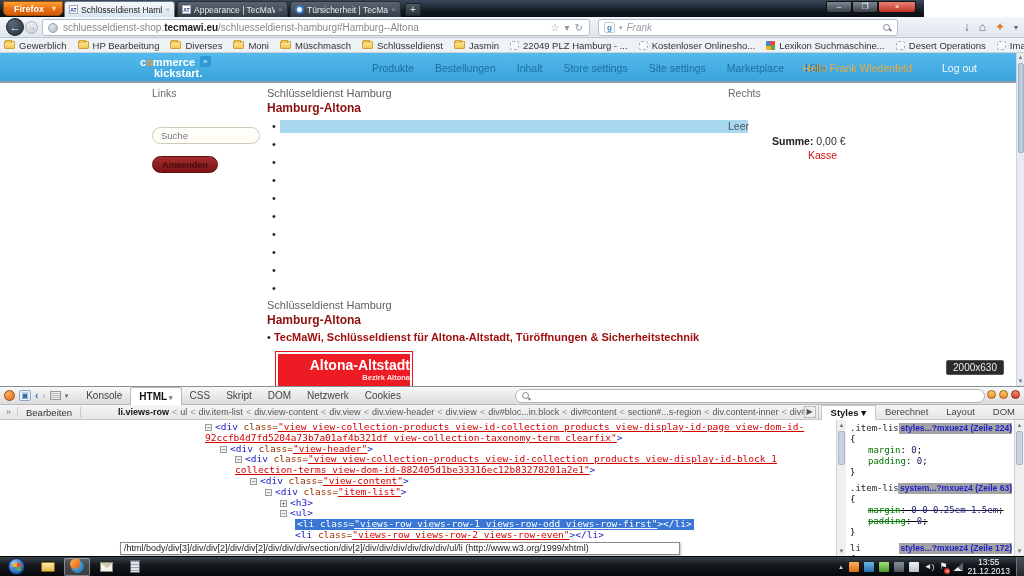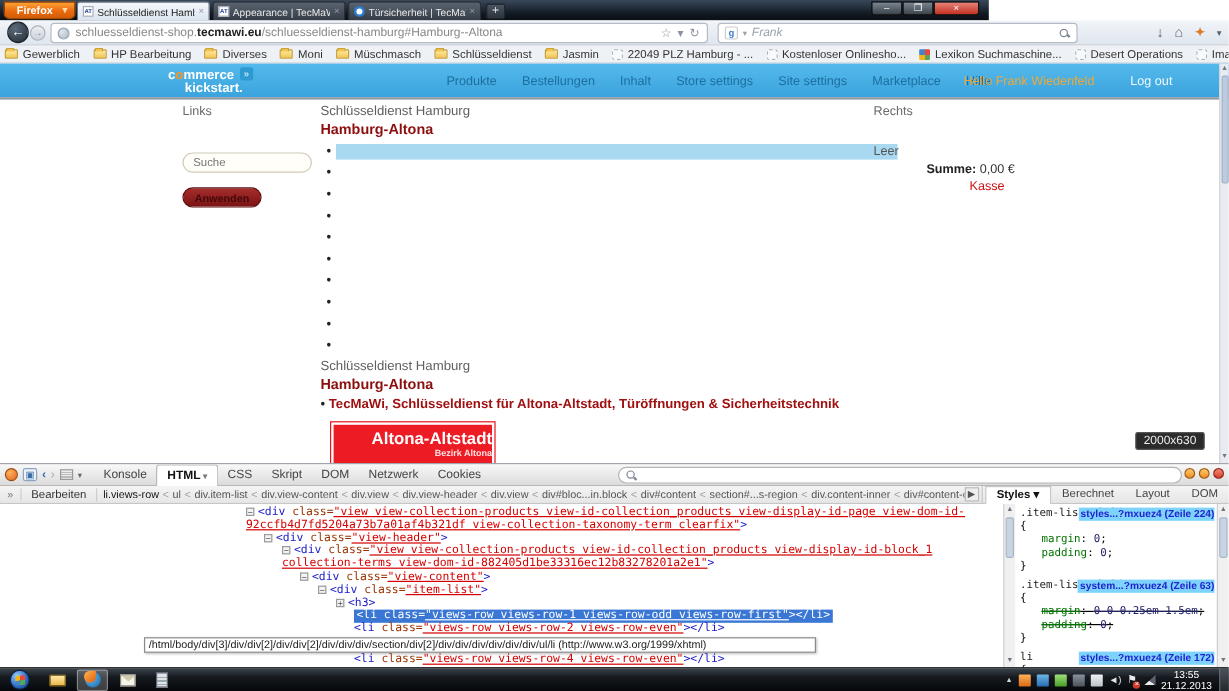--- a/index.html
+++ b/index.html
@@ -1,20 +1,20 @@
 <!DOCTYPE html>
 <html><head>
 <meta charset="utf-8">
 <style>
   * { margin:0; padding:0; box-sizing:border-box; }
   html,body { width:1024px; height:576px; overflow:hidden; font-family:"Liberation Sans",sans-serif; background:#fff; }
   #stage { position:relative; width:1024px; height:576px; }
 
   
-  #titlebar { position:absolute; left:0; top:0; width:824px; height:17px;
+  #titlebar { position:absolute; left:0; top:0; width:924px; height:17px;
     background:linear-gradient(#39485a,#101820 70%,#0a0f14); }
   #ff-btn { position:absolute; left:3px; top:1px; height:15px; padding:0 18px 0 10px;
     background:linear-gradient(#ffa335,#e96b10 55%,#d35c07); border:1px solid #9c4a05; border-radius:0 0 5px 5px;
     color:#fff; font-size:9px; font-weight:bold; line-height:14px; }
   #ff-btn .caret { position:absolute; right:6px; top:0; font-size:8px; color:#ffd9a8; }
   #tabstrip { position:absolute; left:64px; top:0; height:17px; display:flex; align-items:flex-end; }
   .tab { height:16px; width:111px; display:flex; align-items:center; gap:3px; padding:0 4px;
     border:1px solid #2a2f36; border-bottom:none; border-radius:3px 3px 0 0;
     background:linear-gradient(#5a6470,#333c46); color:#e8e8e8; font-size:8.5px; margin-right:2px; overflow:hidden; }
   .tab.active { background:linear-gradient(#f5f8fb,#d9e4f0); color:#222; border-color:#6b7787; }
@@ -137,21 +137,21 @@
   #fb-winbtns { position:absolute; right:4px; top:3px; display:flex; gap:3px; }
   .fb-winbtn { width:9px; height:9px; border-radius:50%; border:1px solid #a35b10; background:linear-gradient(#ffc96e,#ef9021); }
   .fb-winbtn.close { border-color:#8f1d12; background:linear-gradient(#f28a75,#d9402a); }
 
   #fb-crumbbar { height:15px; background:linear-gradient(#f4f4f4,#e6e6e6); border-bottom:1px solid #c6c6c6;
     display:flex; align-items:center; font-size:9px; color:#555; }
   #fb-crumb-opts { width:18px; text-align:center; color:#777; border-right:1px solid #ccc; }
   #fb-edit { padding:0 8px; border-right:1px solid #ccc; color:#333; font-size:9.5px; }
   #fb-crumbs { flex:1; display:flex; align-items:center; padding-left:5px; white-space:nowrap; overflow:hidden; }
   .crumb { color:#555; }
-  .crumb.first { font-weight:normal; color:#111; }
+  .crumb.first { font-weight:bold; color:#111;margin-left:32px; }
   .crumb-sep { color:#9a9a9a; margin:0 3px; }
   #fb-crumb-more { width:12px; color:#555; font-size:8px; border:1px solid #bbb; background:#eee; text-align:center;
     margin-right:2px; line-height:10px; }
   #fb-sidetabs { display:flex; border-left:1px solid #c6c6c6; height:15px; align-items:stretch; padding-left:2px; }
   .fb-sidetab { padding:0 9px; font-size:9.5px; line-height:14px; color:#444; }
   .fb-sidetab.active { background:#fff; border:1px solid #c6c6c6; border-bottom:none; font-weight:bold; color:#111; }
 
   #fb-main { position:relative; height:136px; }
   #fb-tree { position:absolute; left:0; top:0; width:836px; height:136px; overflow:hidden;
     font-family:"DejaVu Sans Mono",monospace; font-size:9.5px; line-height:10.8px; padding-top:2px; }
@@ -169,21 +169,21 @@
   #fb-tree-scroll { position:absolute; left:836px; top:0; width:10px; height:136px; background:#f0f0f0;
     border-left:1px solid #d0d0d0; }
   .sb-arrow { height:10px; text-align:center; font-size:6px; color:#6b7682; line-height:10px; }
   .sb-thumb { position:absolute; left:1px; top:11px; width:7px; height:34px; background:#c9d4e2; border:1px solid #a8b6c8; border-radius:2px; }
   .sb-arrow.dn { position:absolute; bottom:0; width:100%; }
 
   #fb-styles { position:absolute; left:846px; top:0; width:168px; height:136px; overflow:hidden;
     font-family:"DejaVu Sans Mono",monospace; font-size:9px; line-height:11px; padding:3px 2px 0 4px; }
   .css-selline { position:relative; white-space:nowrap; }
   .css-sel { color:#222; }
-  .css-src { position:absolute; right:0; top:0; color:#2222cc; font-weight:bold; background:#7dd3fc; padding-left:2px;
+  .css-src { position:absolute; right:0; top:0; color:#2222cc; font-weight:bold; background:#a3a3a3; padding-left:2px;
     font-family:"Liberation Sans",sans-serif; font-size:8.5px; }
   .css-prop { padding-left:18px; }
   .pname { color:#007400; }
   .pval { color:#222266; }
   .css-prop.struck .pname,.css-prop.struck .pval,.css-prop.struck { text-decoration:line-through; }
   .css-rule { margin-bottom:5px; }
   #fb-styles-scroll { position:absolute; right:0; top:0; width:10px; height:136px; background:#f0f0f0; border-left:1px solid #d0d0d0; }
 
   
   #taskbar { position:absolute; left:0; top:556px; width:1024px; height:20px;
@@ -488,20 +488,21 @@
         </div>
     </div>
     <div id="fb-main">
       <div id="fb-tree">
           <div class="tl" style="padding-left: 205px;"><span><span class="exp">−</span><span class="tag">&lt;div</span><span class="attr"> class=</span><span class="val">"view view-collection-products view-id-collection_products view-display-id-page view-dom-id-92ccfb4d7fd5204a73b7a01af4b321df view-collection-taxonomy-term clearfix"</span><span class="tag">&gt;</span></span></div>
           <div class="tl" style="padding-left: 220px;"><span><span class="exp">−</span><span class="tag">&lt;div</span><span class="attr"> class=</span><span class="val">"view-header"</span><span class="tag">&gt;</span></span></div>
           <div class="tl" style="padding-left: 235px;"><span><span class="exp">−</span><span class="tag">&lt;div</span><span class="attr"> class=</span><span class="val">"view view-collection-products view-id-collection_products view-display-id-block_1 collection-terms view-dom-id-882405d1be33316ec12b83278201a2e1"</span><span class="tag">&gt;</span></span></div>
           <div class="tl" style="padding-left: 250px;"><span><span class="exp">−</span><span class="tag">&lt;div</span><span class="attr"> class=</span><span class="val">"view-content"</span><span class="tag">&gt;</span></span></div>
           <div class="tl" style="padding-left: 265px;"><span><span class="exp">−</span><span class="tag">&lt;div</span><span class="attr"> class=</span><span class="val">"item-list"</span><span class="tag">&gt;</span></span></div>
           <div class="tl" style="padding-left: 280px;"><span><span class="exp">+</span><span class="tag">&lt;h3</span><span class="tag">&gt;</span></span></div>
+          <div class="tl" style="padding-left: 280px;"><span><span class="exp">−</span><span class="tag">&lt;ul</span><span class="tag">&gt;</span></span></div>
           <div class="tl" style="padding-left: 295px;"><span class="selrow"><span class="tag">&lt;li</span><span class="attr"> class=</span><span class="val">"views-row views-row-1 views-row-odd views-row-first"</span><span class="tag">&gt;</span><span class="tag">&lt;/li&gt;</span></span></div>
           <div class="tl" style="padding-left: 295px;"><span><span class="tag">&lt;li</span><span class="attr"> class=</span><span class="val">"views-row views-row-2 views-row-even"</span><span class="tag">&gt;</span><span class="tag">&lt;/li&gt;</span></span></div>
           <div id="xpath-tip">/html/body/div[3]/div/div[2]/div/div[2]/div/div/div/section/div[2]/div/div/div/div/div/div/ul/li (http://www.w3.org/1999/xhtml)</div>
           <div class="tl" style="padding-left: 295px;"><span><span class="tag">&lt;li</span><span class="attr"> class=</span><span class="val">"views-row views-row-4 views-row-even"</span><span class="tag">&gt;</span><span class="tag">&lt;/li&gt;</span></span></div>
         </div>
       <div id="fb-tree-scroll">
         <div class="sb-arrow">▲</div>
         <div class="sb-thumb"></div>
         <div class="sb-arrow dn">▼</div>
       </div>

